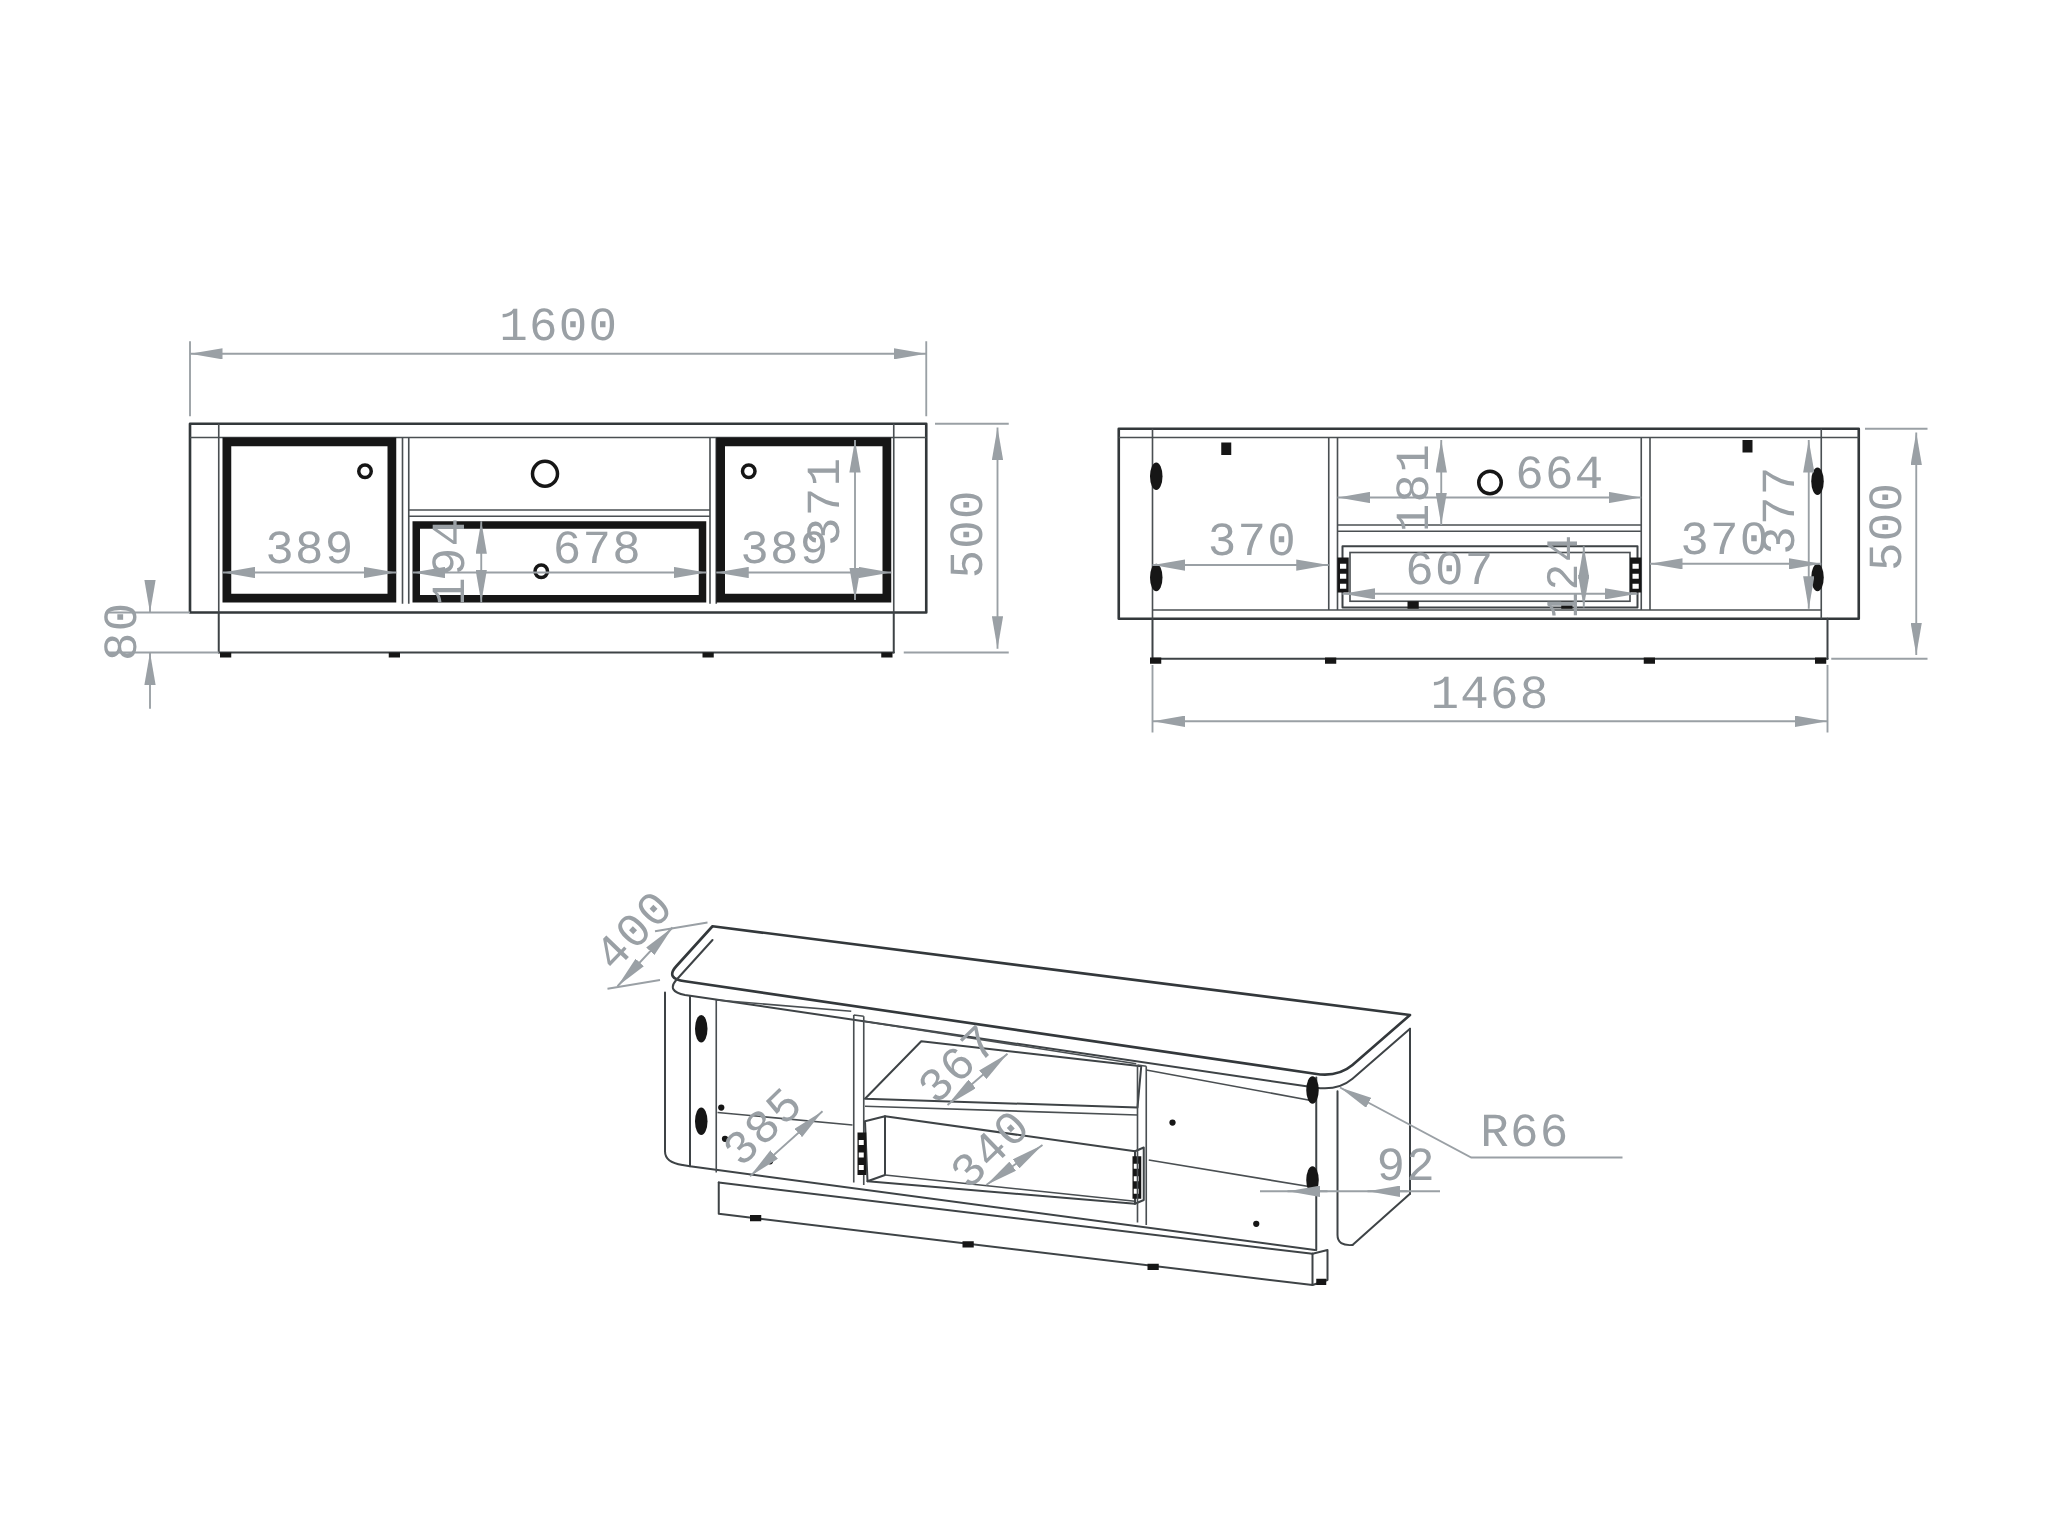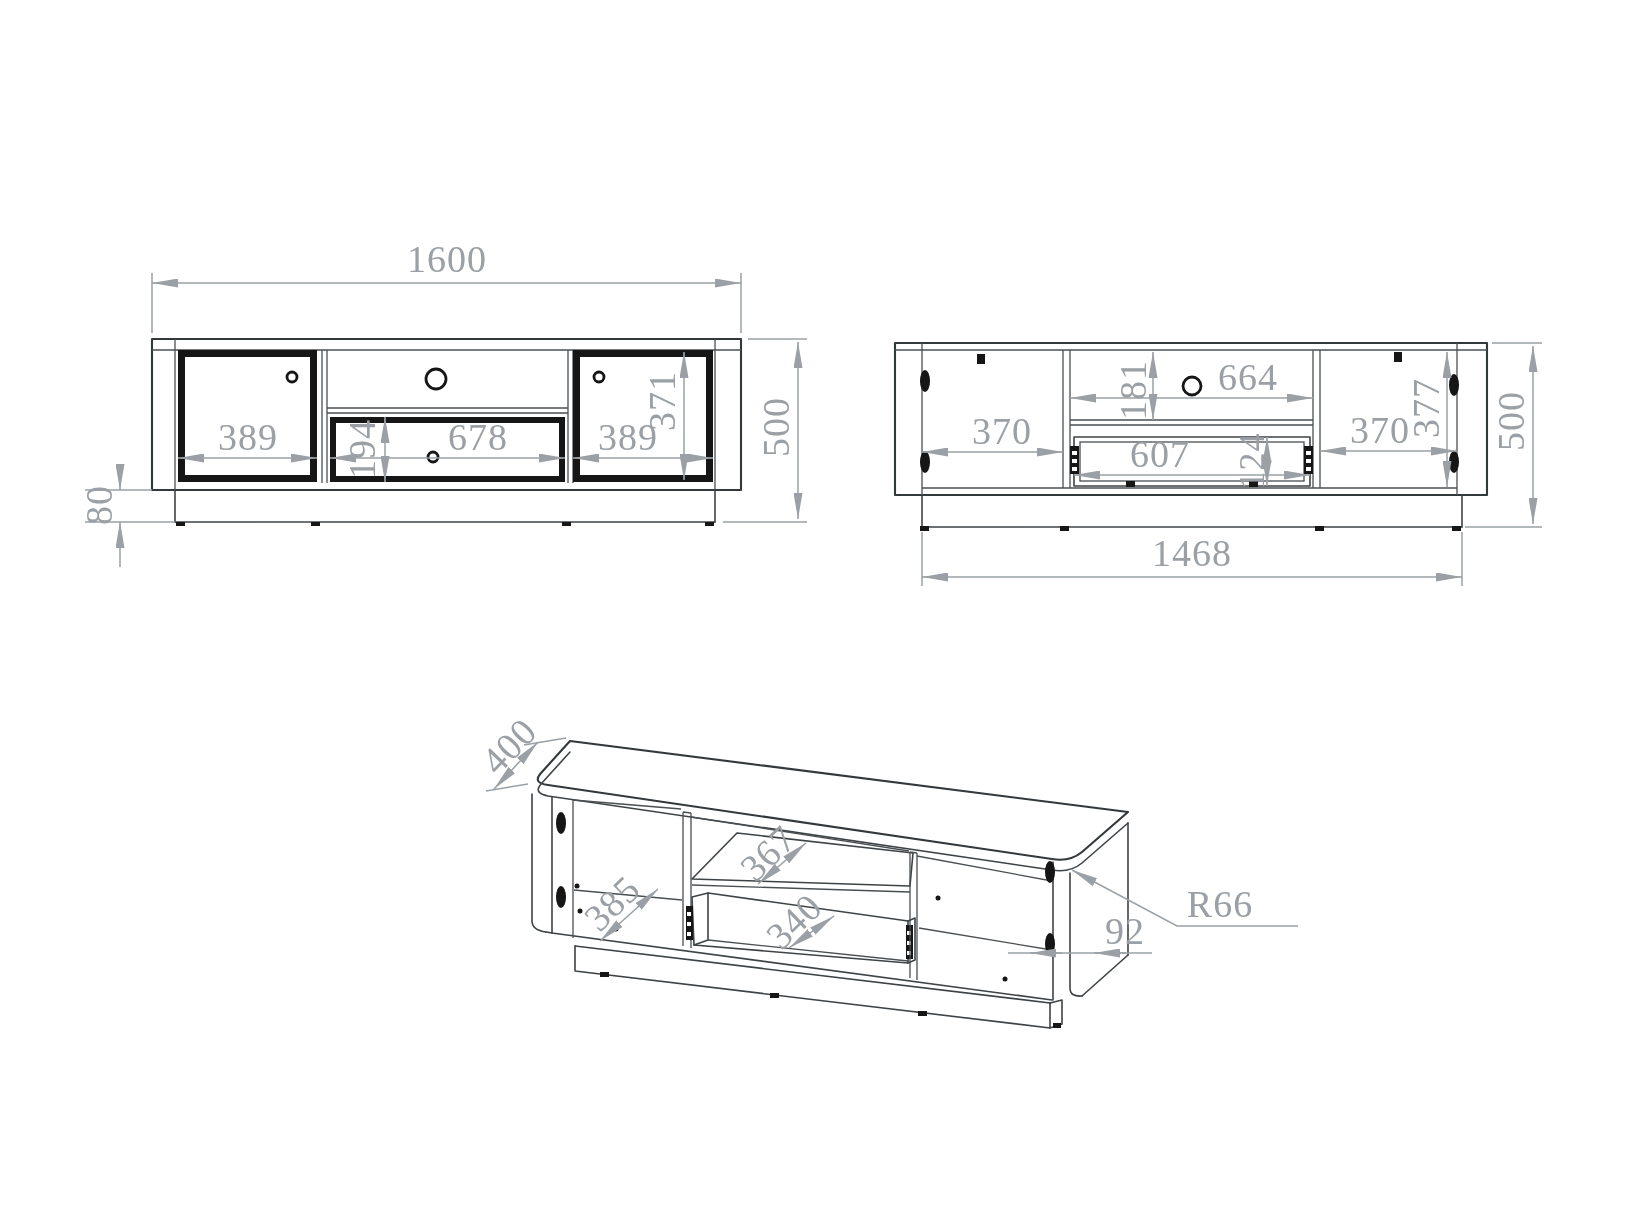--- a/index.html
+++ b/index.html
@@ -1,17 +1,17 @@
 <!DOCTYPE html>
 <html><head>
 <meta charset="utf-8">
 <style>
   html,body{margin:0;padding:0;background:#ffffff;}
   .stage{position:relative;width:1574px;height:1227px;background:#ffffff;overflow:hidden;
-         font-family:Liberation Serif, serif;}
+         font-family:Liberation Mono, monospace;}
   svg{display:block}
   .ink{stroke:#3e4346;fill:none;stroke-width:1.6;stroke-linejoin:round;stroke-linecap:round;}
   .ink2{stroke:#33383b;fill:none;stroke-width:2.1;stroke-linejoin:round;}
   .thin{stroke:#4a4f52;fill:none;stroke-width:1.3;}
   .thick{stroke:#161616;fill:#ffffff;stroke-width:7;}
   .thickmid{stroke:#161616;fill:#ffffff;stroke-width:6;}
   .blk{fill:#161616;stroke:none;}
   .wht{fill:#ffffff;stroke:none;}
   .dim{stroke:#9aa0a5;fill:none;stroke-width:1.5;}
   .dimtxt{fill:#9aa0a5;font-size:38px;letter-spacing:1px;}

